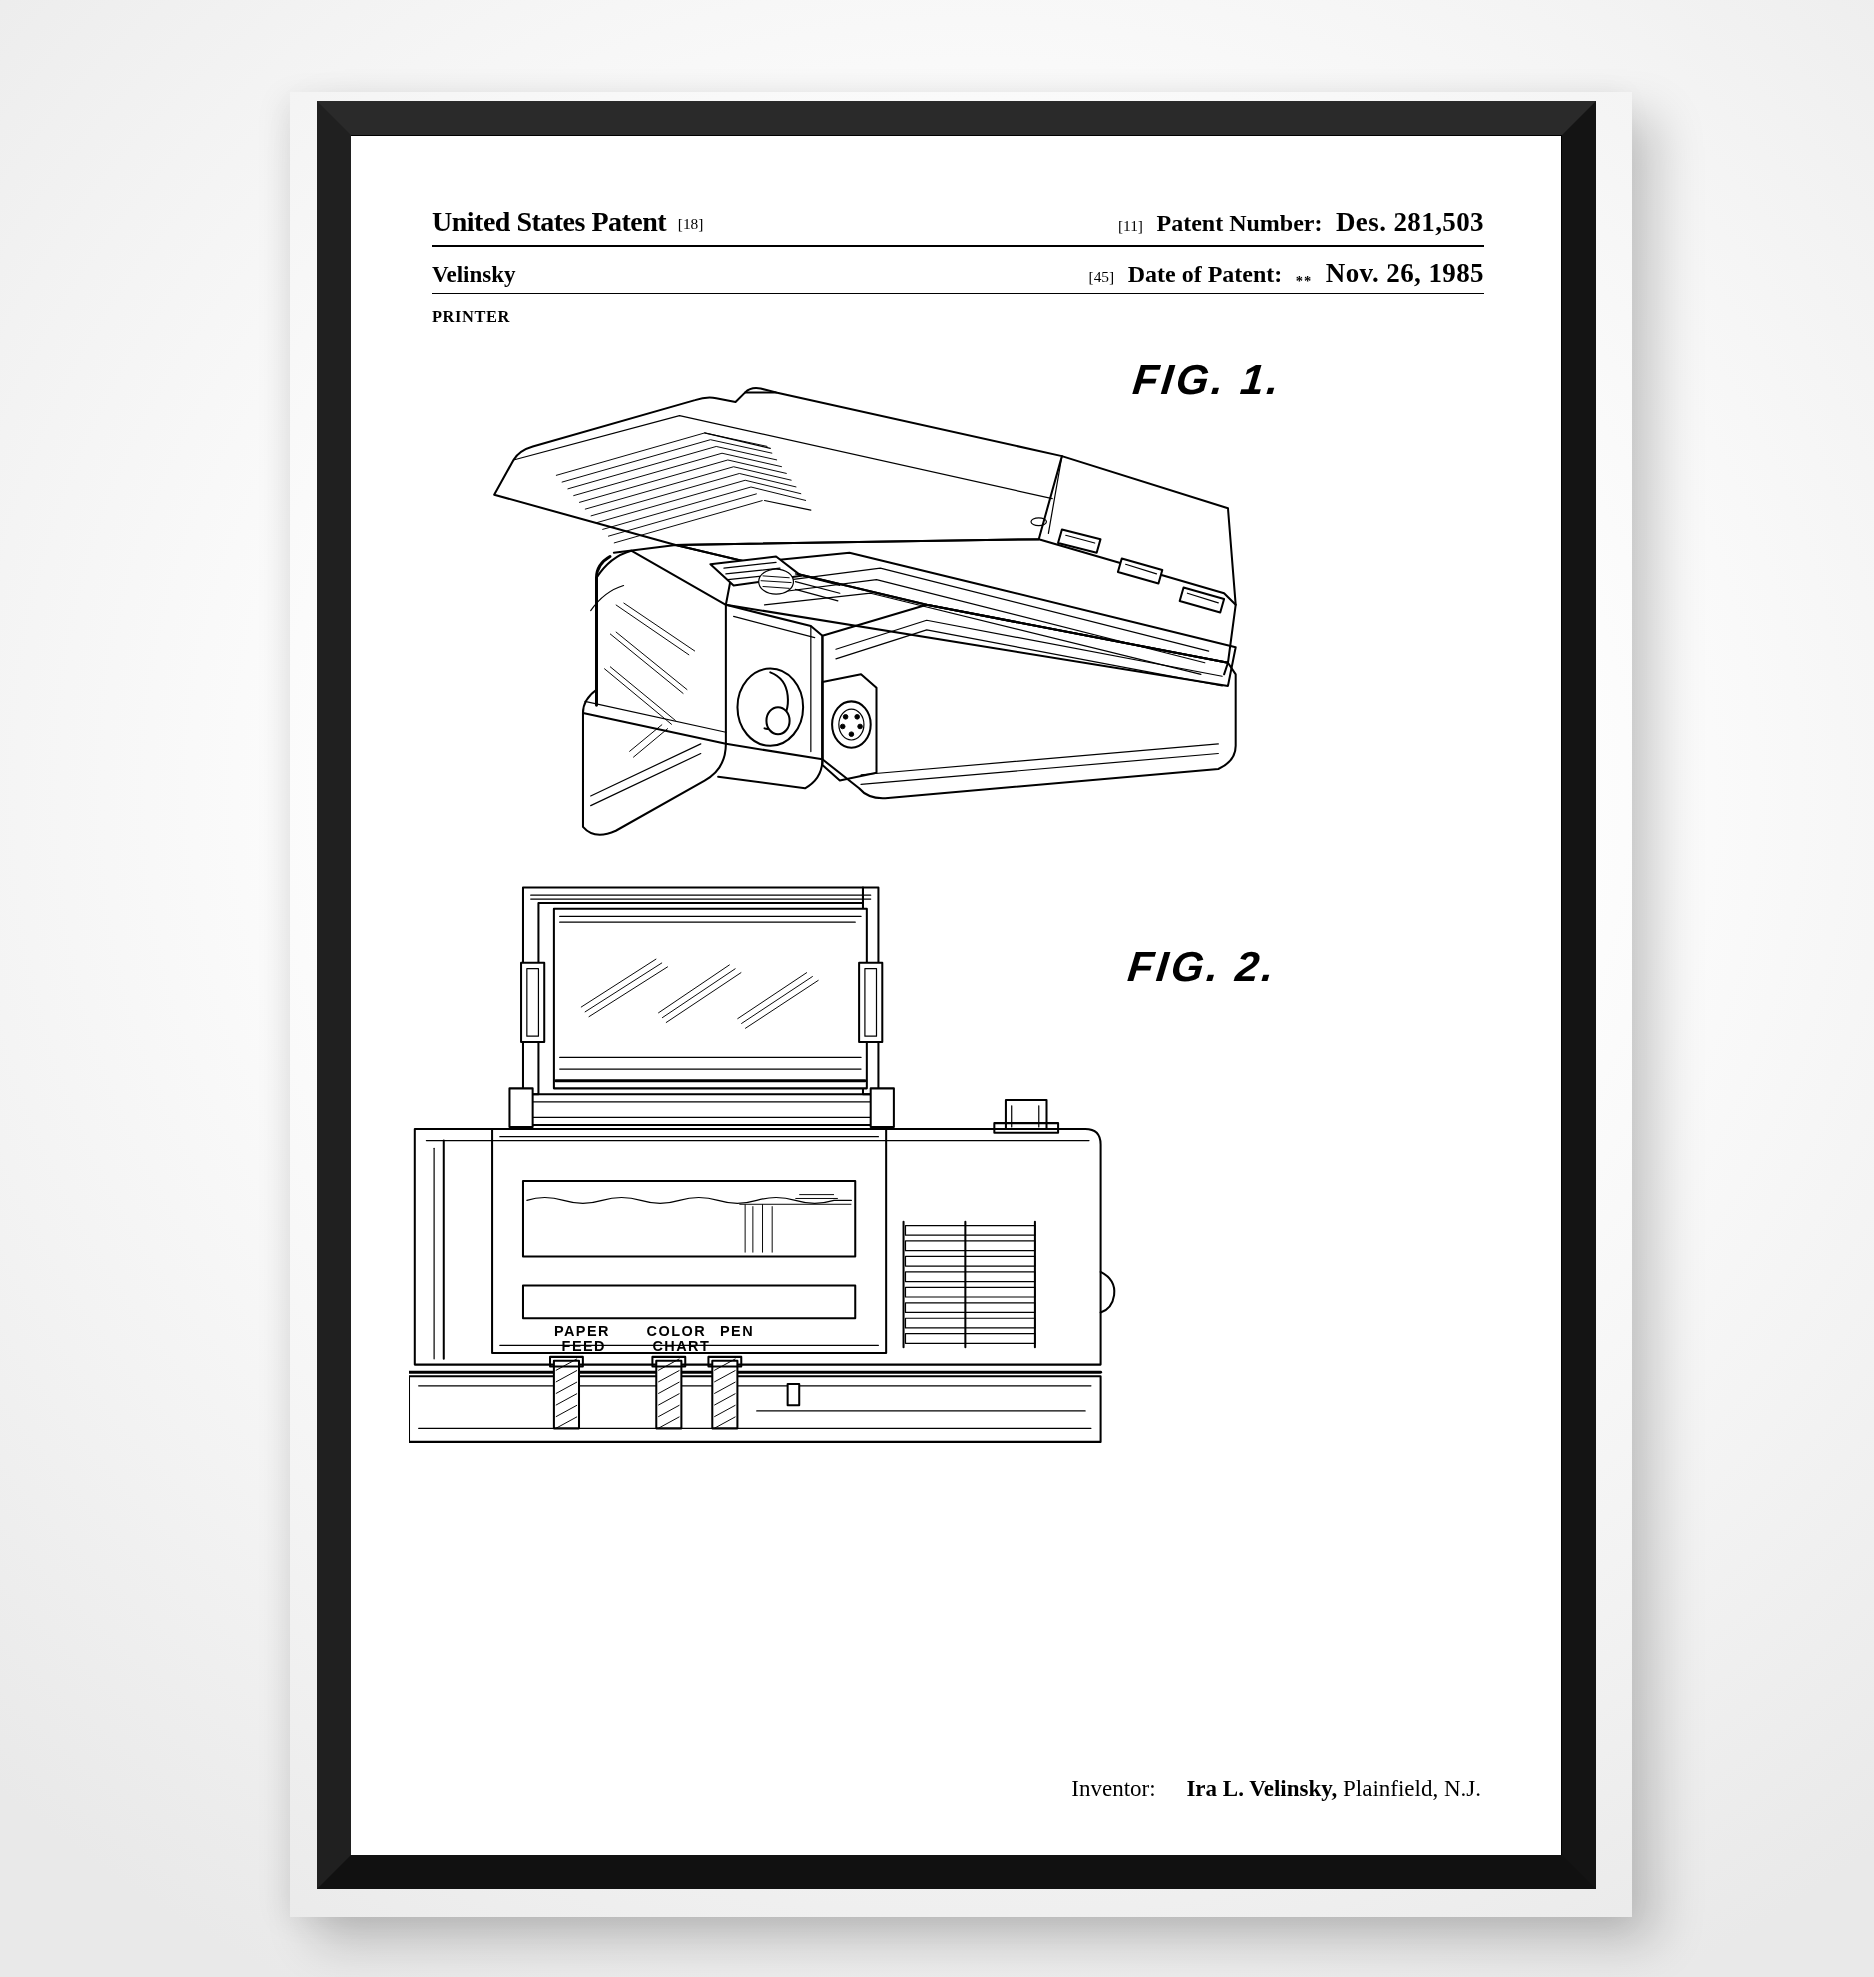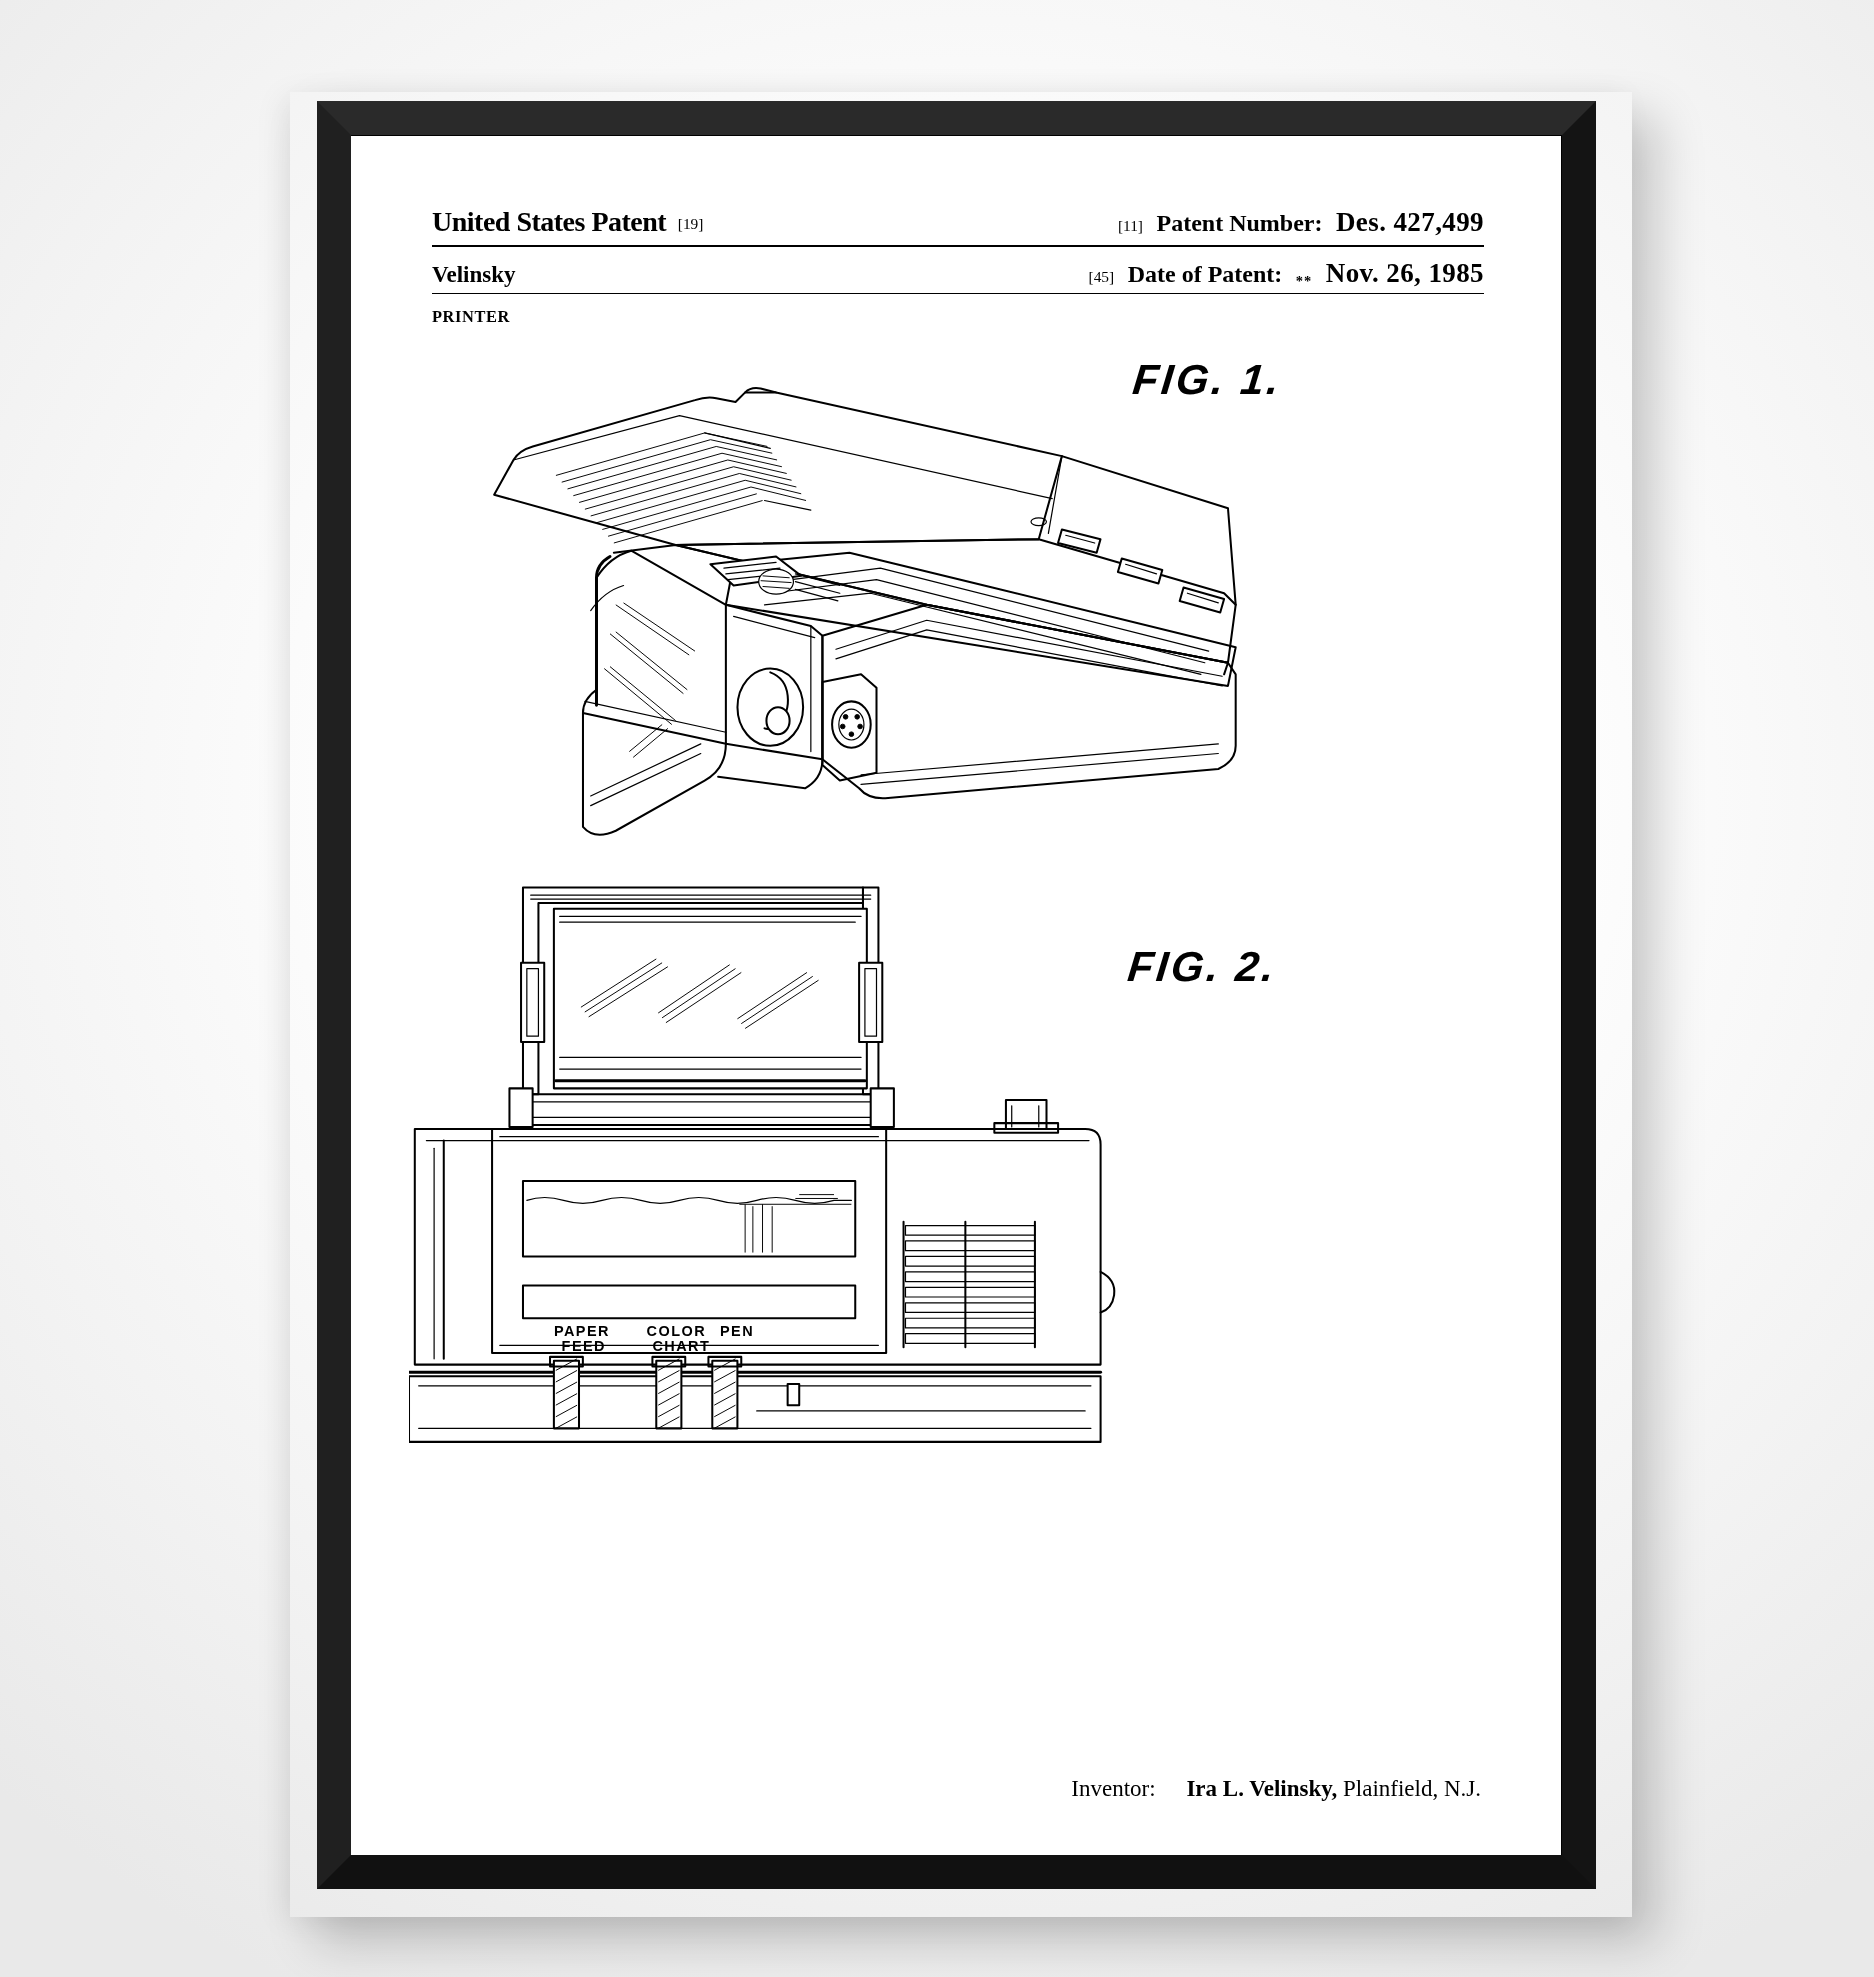--- a/index.html
+++ b/index.html
@@ -120,26 +120,26 @@
     <div id="frame-inner-border"></div>
   </div>
 
   <div id="paper">
     <div class="doc">
 
       <div id="header">
 
         <div class="hdr-row1">
           <div>
-            <span class="us-title">United States Patent</span><span class="bracket">[19]</span>
+            <span class="us-title">United States Patent</span><span class="bracket">[18]</span>
           </div>
           <div class="hdr-right">
             <span class="tag">[11]</span>
             <span class="lbl">Patent Number:</span>
-            <span class="val">Des. 427,499</span>
+            <span class="val">Des. 281,503</span>
           </div>
         </div>
 
         <div class="rule-a"></div>
 
         <div class="hdr-row2">
           <div class="surname">Velinsky</div>
           <div class="hdr-right">
             <span class="tag">[45]</span>
             <span class="lbl">Date of Patent:</span>

